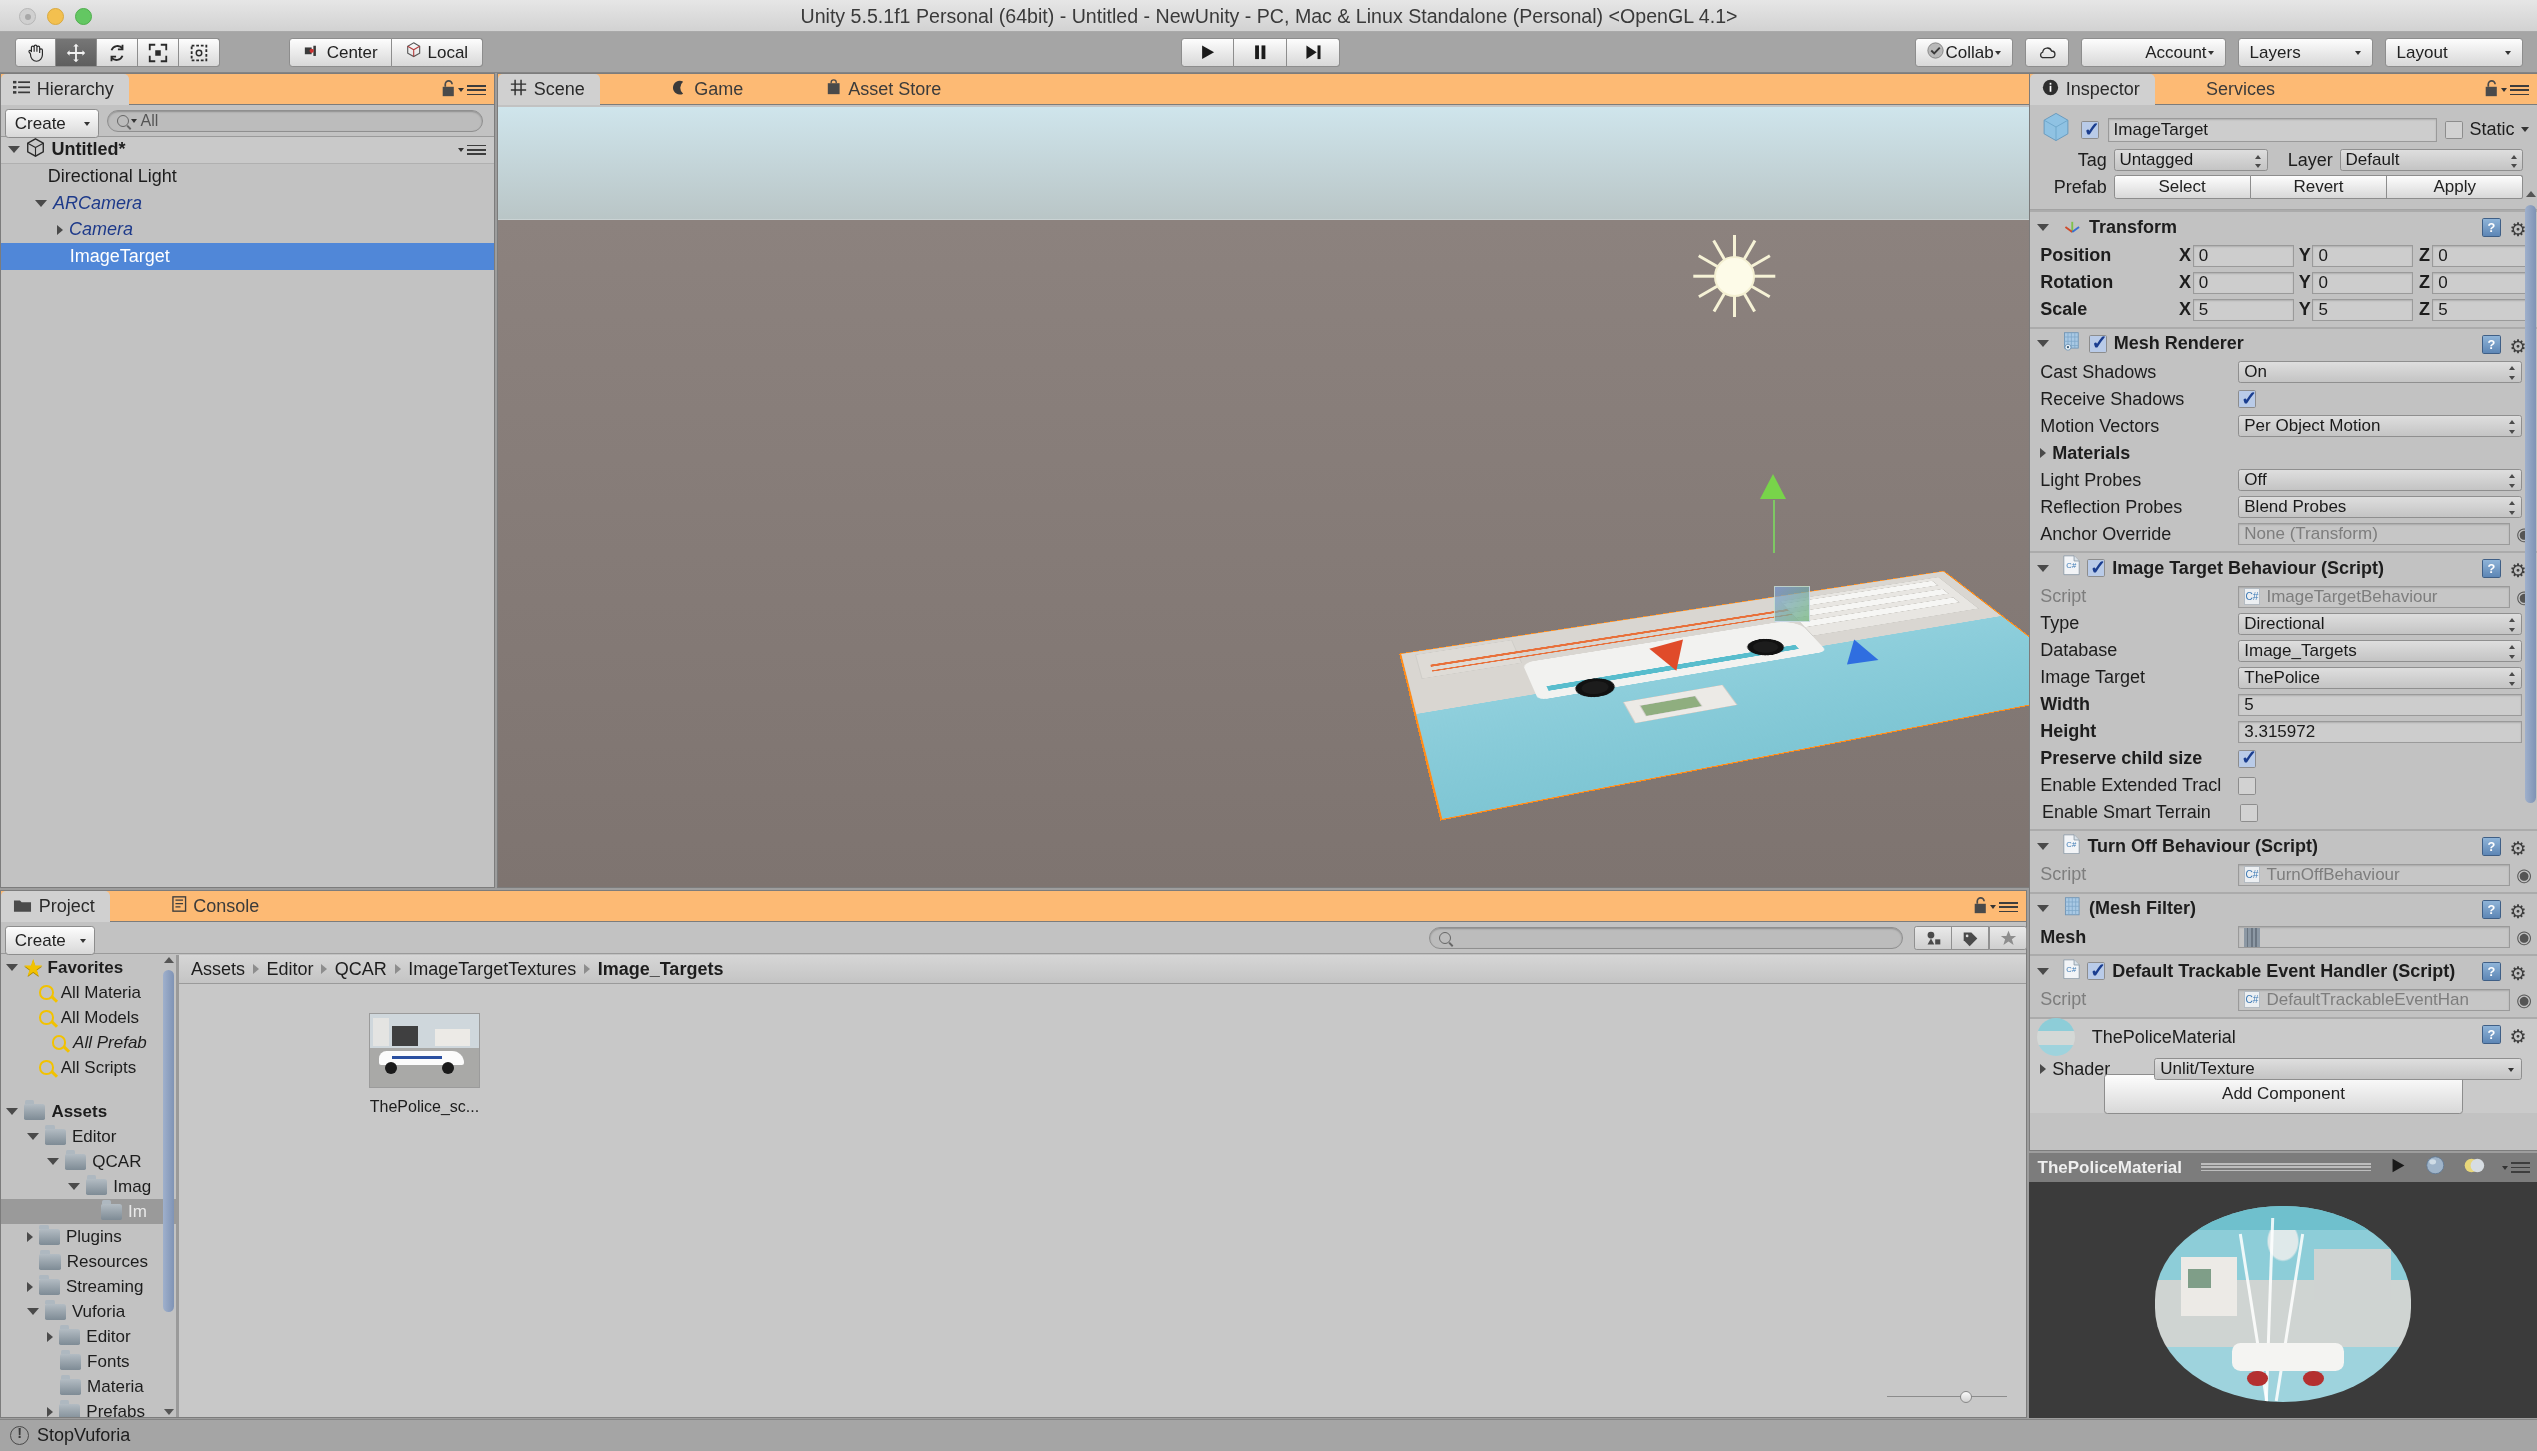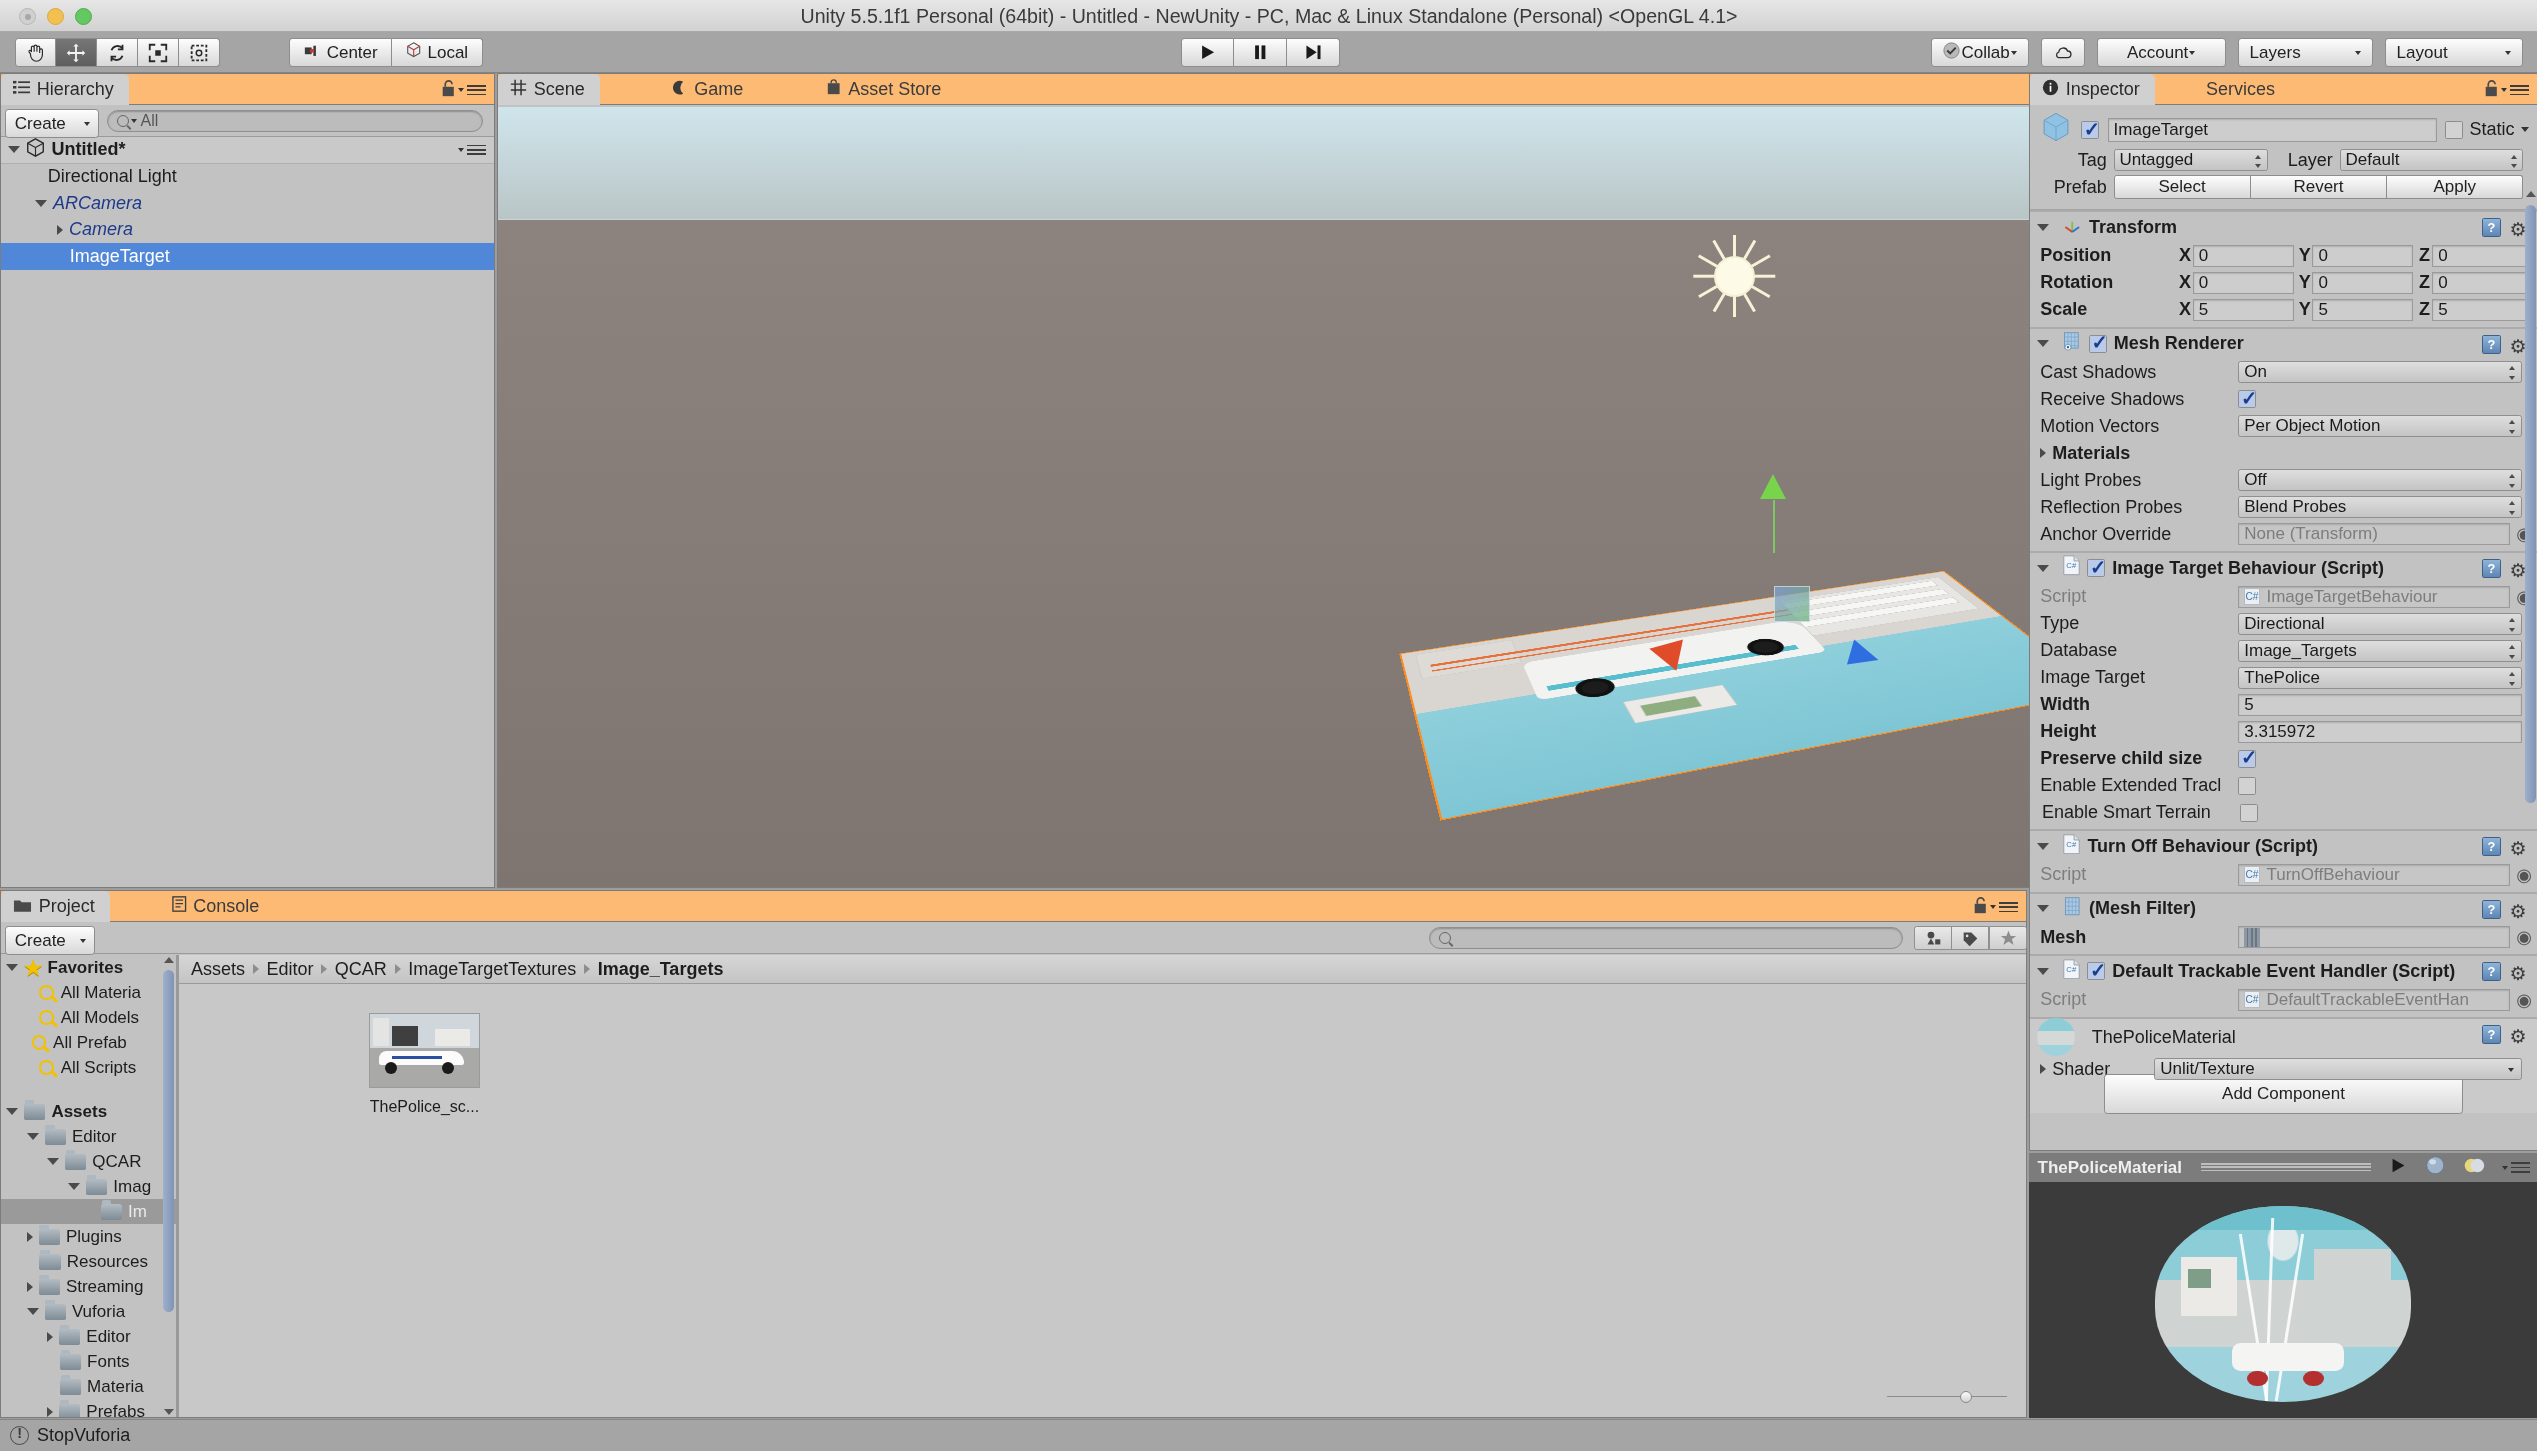--- a/index.html
+++ b/index.html
@@ -304,21 +304,21 @@
               <path d="M5 10l3.5 3.5L15 6.5" fill="none" stroke="#3a3a3a" stroke-width="2.2"></path>
             </svg></span>
         <span>Collab</span>
         <span class="caret sm"></span>
       </div>
       <div class="btn" style="width:44px">
         <svg width="20.5" height="15.4" viewBox="0 0 24 18">
             <path d="M6.5 15h11a4 4 0 000-8 5.5 5.5 0 00-10.6 1.2A3.6 3.6 0 006.5 15z" fill="none" stroke="#2f2f2f" stroke-width="1.6"></path>
           </svg>
       </div>
-      <div class="btn" style="width:129px;justify-content:center">
+      <div class="btn" style="width:145px;justify-content:flex-end">
         <span>Account</span>
         <span class="caret sm"></span>
       </div>
       <div class="btn" style="width:135px;justify-content:space-between">
         <span>Layers</span>
         <span class="caret sm"></span>
       </div>
       <div class="btn" style="width:138px;justify-content:space-between">
         <span>Layout</span>
         <span class="caret sm"></span>
@@ -595,21 +595,21 @@
           <div class="p-row" style="padding-left: 25.6px;">
             <span class="tri blank"></span>
             <span class="magy"></span>
             <span>All Materia</span>
           </div>
           <div class="p-row" style="padding-left: 25.6px;">
             <span class="tri blank"></span>
             <span class="magy"></span>
             <span>All Models</span>
           </div>
-          <div class="p-row" style="padding-left: 18px;">
+          <div class="p-row" style="padding-left: 38px; font-style: italic;">
             <span class="tri blank"></span>
             <span class="magy"></span>
             <span>All Prefab</span>
           </div>
           <div class="p-row" style="padding-left: 25.6px;">
             <span class="tri blank"></span>
             <span class="magy"></span>
             <span>All Scripts</span>
           </div>
           <div class="p-row" style="padding-left: 5.1px; height: 19px;"></div>

